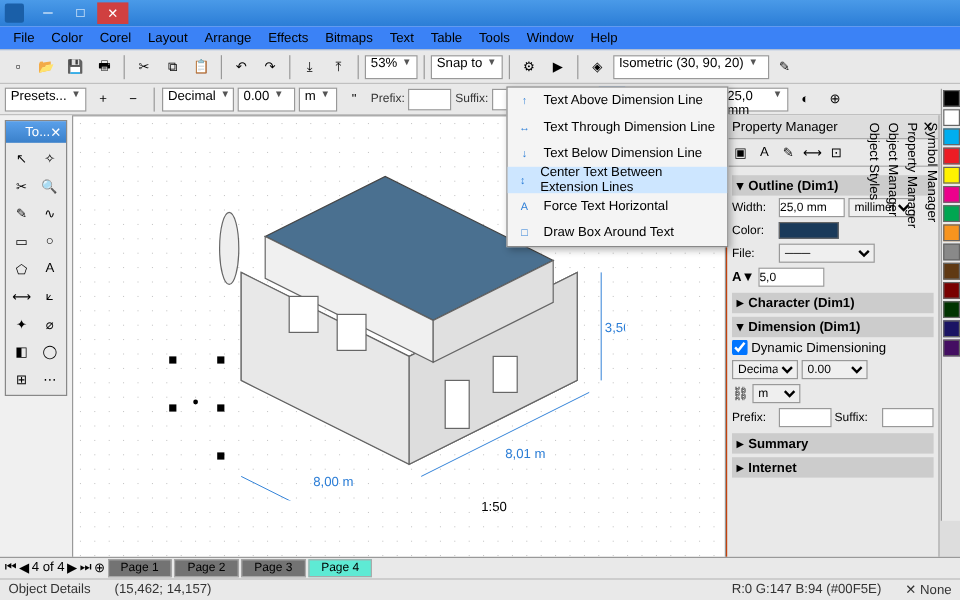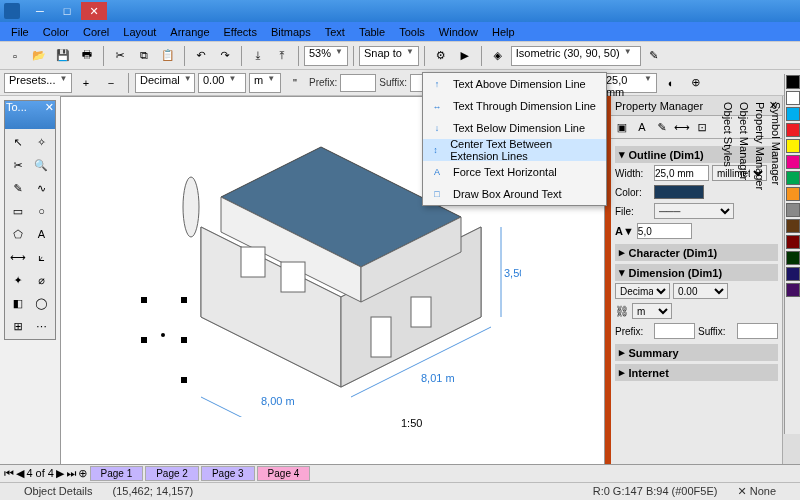--- a/index.html
+++ b/index.html
@@ -14,47 +14,47 @@
 .toolbar{height:28px;background:#e9e9e9;border-bottom:1px solid #c0c0c0;display:flex;align-items:center;padding:0 4px;gap:2px}
 .tbtn{width:22px;height:22px;border:1px solid transparent;display:flex;align-items:center;justify-content:center;background:#e9e9e9}
 .sep{width:1px;height:20px;background:#999;margin:0 3px}
 .ddown{height:20px;border:1px solid #999;background:#fff;padding:0 4px;display:flex;align-items:flex-start;gap:4px}
 .ddown .arr{font-size:8px;color:#555}
 input.fld{height:18px;border:1px solid #999;background:#fff;padding:0 3px;width:50px}
 .proptoolbar{height:26px;background:#e9e9e9;border-bottom:1px solid #c0c0c0;display:flex;align-items:center;padding:0 4px;gap:3px}
 .proptoolbar label{font-size:10px;color:#333}
 .main{display:flex;height:380px}
 .toolbox{width:52px;background:#e9e9e9;border:1px solid #888;position:absolute;left:4px;top:100px;z-index:5}
-.toolbox .hdr{height:28px;background:linear-gradient(#5aa0ea,#3a80ca);color:#fff;display:flex;align-items:flex-start;padding:0 1px;font-size:10px;justify-content:space-between}
+.toolbox .hdr{height:18px;background:linear-gradient(#5aa0ea,#3a80ca);color:#fff;display:flex;align-items:center;padding:0 16px;font-size:10px;justify-content:space-between}
 .toolbox .tools{display:grid;grid-template-columns:1fr 1fr;gap:1px;padding:2px}
 .toolbox .tool{width:22px;height:22px;display:flex;align-items:center;justify-content:center;border:1px solid transparent}
 .canvas-area{flex:1;background:#fff;position:relative;margin-left:60px;overflow:hidden;border:1px solid #999}
 .canvas-grid{position:absolute;inset:0;background-image:radial-gradient(circle,#bbb 0.5px,transparent 0.5px);background-size:12px 12px}
 .drawing{position:absolute;left:60px;top:40px;width:400px;height:280px}
 .ctxmenu{position:absolute;left:422px;top:72px;background:#f4f4f4;border:1px solid #888;box-shadow:2px 2px 6px rgba(0,0,0,0.3);z-index:20;width:185px}
 .ctxmenu .item{height:22px;display:flex;align-items:center;padding:0 6px;gap:8px;font-size:10px}
 .ctxmenu .item.sel{background:#cde6ff}
 .ctxmenu .mi{width:16px;text-align:center;color:#2b7dd6;font-size:9px}
-.right-panel{width:195px;background:#e9e9e9;border-left:6px solid #c2410c;display:flex}
+.right-panel{width:195px;background:#e9e9e9;border-left:1px solid #c2410c;display:flex}
 .right-tabs{width:18px;background:#ddd;border-left:1px solid #aaa;display:flex;flex-direction:column;writing-mode:vertical-rl;font-size:9px}
 .right-tabs span{padding:6px 2px;border-bottom:1px solid #aaa}
 .docker{flex:1;display:flex;flex-direction:column}
 .docker-hdr{height:20px;background:#ddd;border-bottom:1px solid #aaa;display:flex;align-items:center;padding:0 4px;justify-content:space-between;font-size:10px}
 .docker-body{padding:4px;font-size:10px}
 .section-hdr{background:#ccc;padding:2px 4px;font-weight:bold;font-size:10px;display:flex;align-items:center;gap:4px;margin-top:3px}
 .field-row{display:flex;align-items:center;gap:3px;padding:2px 0}
 .field-row label{width:36px;font-size:10px}
 .field-row input,.field-row select{height:16px;border:1px solid #999;font-size:10px;flex:1;max-width:55px}
 .colorbar{position:absolute;right:0;top:74px;width:16px;background:#e9e9e9;border-left:1px solid #999;display:flex;flex-direction:column}
 .colorbar .sw{width:14px;height:14px;border:1px solid #666;margin:1px}
 .statusbar{position:absolute;bottom:0;left:0;right:0;height:36px;background:#e9e9e9;border-top:1px solid #999;display:flex;flex-direction:column}
 .pagetabs{height:18px;display:flex;align-items:center;padding:0 4px;gap:2px;border-bottom:1px solid #bbb}
-.pagetabs .ptab{padding:1px 10px;background:#c4b5fd;border:1px solid #aaa;font-size:10px}
-.pagetabs .ptab.active{background:#f9a8d4}
-.status2{height:18px;display:flex;align-items:center;padding:0 24px;gap:20px;font-size:10px;color:#333}
+.pagetabs .ptab{padding:1px 10px;background:#737373;border:1px solid #aaa;font-size:10px}
+.pagetabs .ptab.active{background:#5eead4}
+.status2{height:18px;display:flex;align-items:center;padding:0 7px;gap:20px;font-size:10px;color:#333}
 .chk{display:flex;align-items:center;gap:3px}
 svg{display:block}
 </style>
 </head>
 <body>
 
 <div class="titlebar">
   <div class="icon"></div>
   <div class="btn">─</div>
   <div class="btn">□</div>
@@ -100,21 +100,21 @@
   <div class="ddown">
       <span>Snap to</span>
       <span class="arr">▼</span>
     </div>
   <div class="sep"></div>
   <div class="tbtn">⚙</div>
   <div class="tbtn">▶</div>
   <div class="sep"></div>
   <div class="tbtn">◈</div>
   <div class="ddown" style="width:130px">
-      <span>Isometric (30, 90, 50)</span>
+      <span>Isometric (30, 90, 20)</span>
       <span class="arr">▼</span>
     </div>
   <div class="tbtn">✎</div>
 </div>
 
 <div class="proptoolbar">
   <div class="ddown" style="width:68px">
       <span>Presets...</span>
       <span class="arr">▼</span>
     </div>
@@ -278,20 +278,24 @@
 
         <div class="section-hdr">
             <span>▸</span>
             <span>Character (Dim1)</span>
           </div>
 
         <div class="section-hdr">
             <span>▾</span>
             <span>Dimension (Dim1)</span>
           </div>
+        <div class="chk" style="padding:2px 0">
+            <input type="checkbox" checked="" style="">
+            <span>Dynamic Dimensioning</span>
+          </div>
         <div class="field-row">
             <select><option>Decimal</option></select>
             <select><option>0.00</option></select>
           </div>
         <div class="field-row">
             <span>⛓</span>
             <select style="max-width:40px"><option>m</option></select>
           </div>
         <div class="field-row">
             <label>Prefix:</label>

